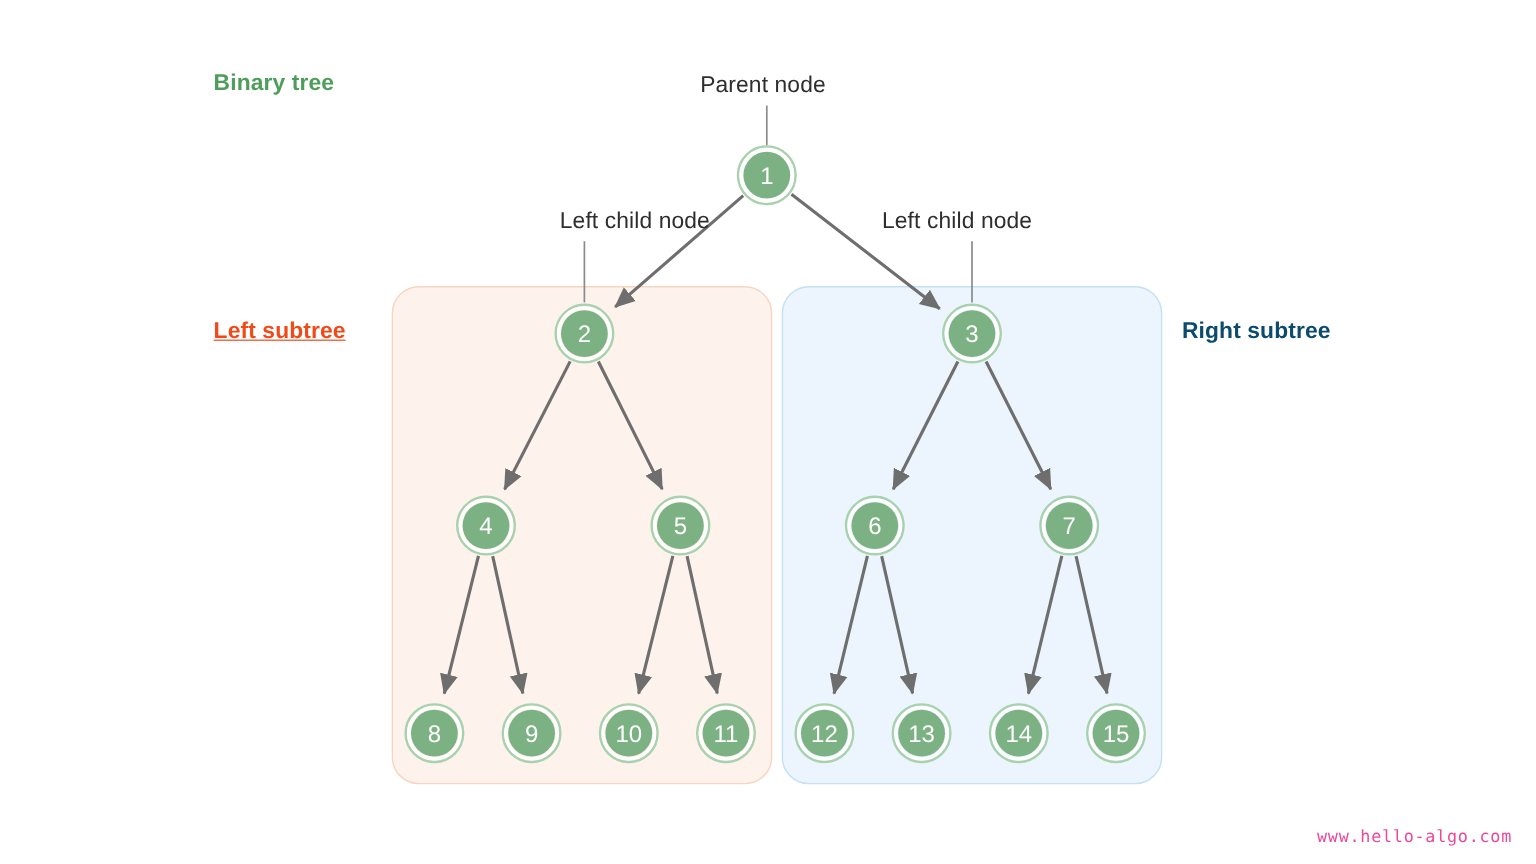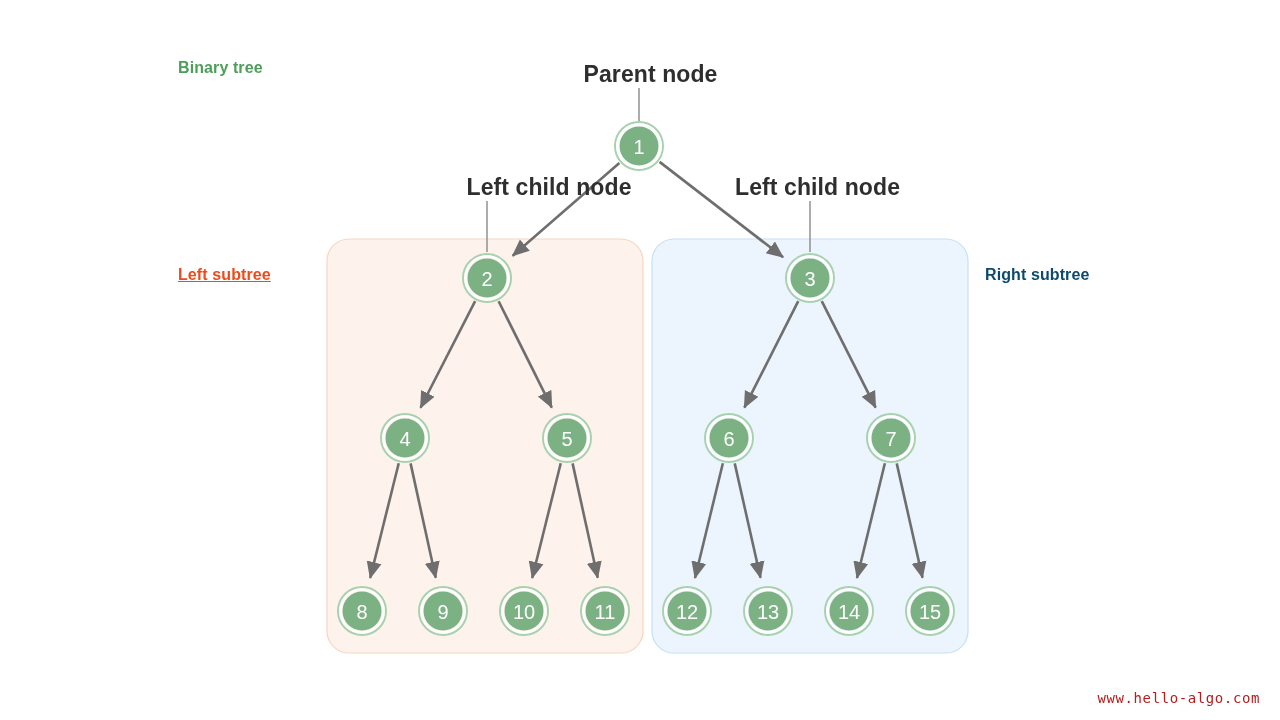--- a/index.html
+++ b/index.html
@@ -17,29 +17,29 @@
   }
   svg.layer {
     position: absolute;
     left: 0;
     top: 0;
     width: 1280px;
     height: 720px;
   }
   .panel-label {
     position: absolute;
-    font-size: 16px;
+    font-size: 19px;
     font-weight: bold;
     white-space: nowrap;
     letter-spacing: 0.1px;
   }
   .anno-label {
     position: absolute;
-    font-size: 23px;
-    font-weight: bold;
+    font-size: 19px;
+    font-weight: normal;
     color: #2e2e2e;
     white-space: nowrap;
     letter-spacing: 0.1px;
   }
   .watermark {
     position: absolute;
     right: 20px;
     bottom: 14px;
     font-family: "DejaVu Sans Mono", "Liberation Mono", monospace;
     font-size: 14px;
@@ -189,15 +189,15 @@
   <div class="panel-label" style="left: 178px; top: 266px; color: rgb(240, 74, 25); text-decoration: underline;">Left subtree</div>
 
   <div class="panel-label" style="left: 985px; top: 266px; color: #0c4a6e;">Right subtree</div>
 
   <div class="anno-label" id="anno-parent" style="top: 61px; color: rgb(46, 46, 46); left: 583.5px;">Parent node</div>
 
   <div class="anno-label" id="anno-left" style="top: 174px; color: rgb(46, 46, 46); left: 418.5px; margin-left: 48px;">Left child node</div>
 
   <div class="anno-label" id="anno-right" style="top: 174px; color: rgb(46, 46, 46); left: 735px;">Left child node</div>
 
-  <div class="watermark" style="color: #b91c1c;">www.hello-algo.com</div>
+  <div class="watermark" style="color: #ec4899;">www.hello-algo.com</div>
 
 </div>
 
 </body></html>

